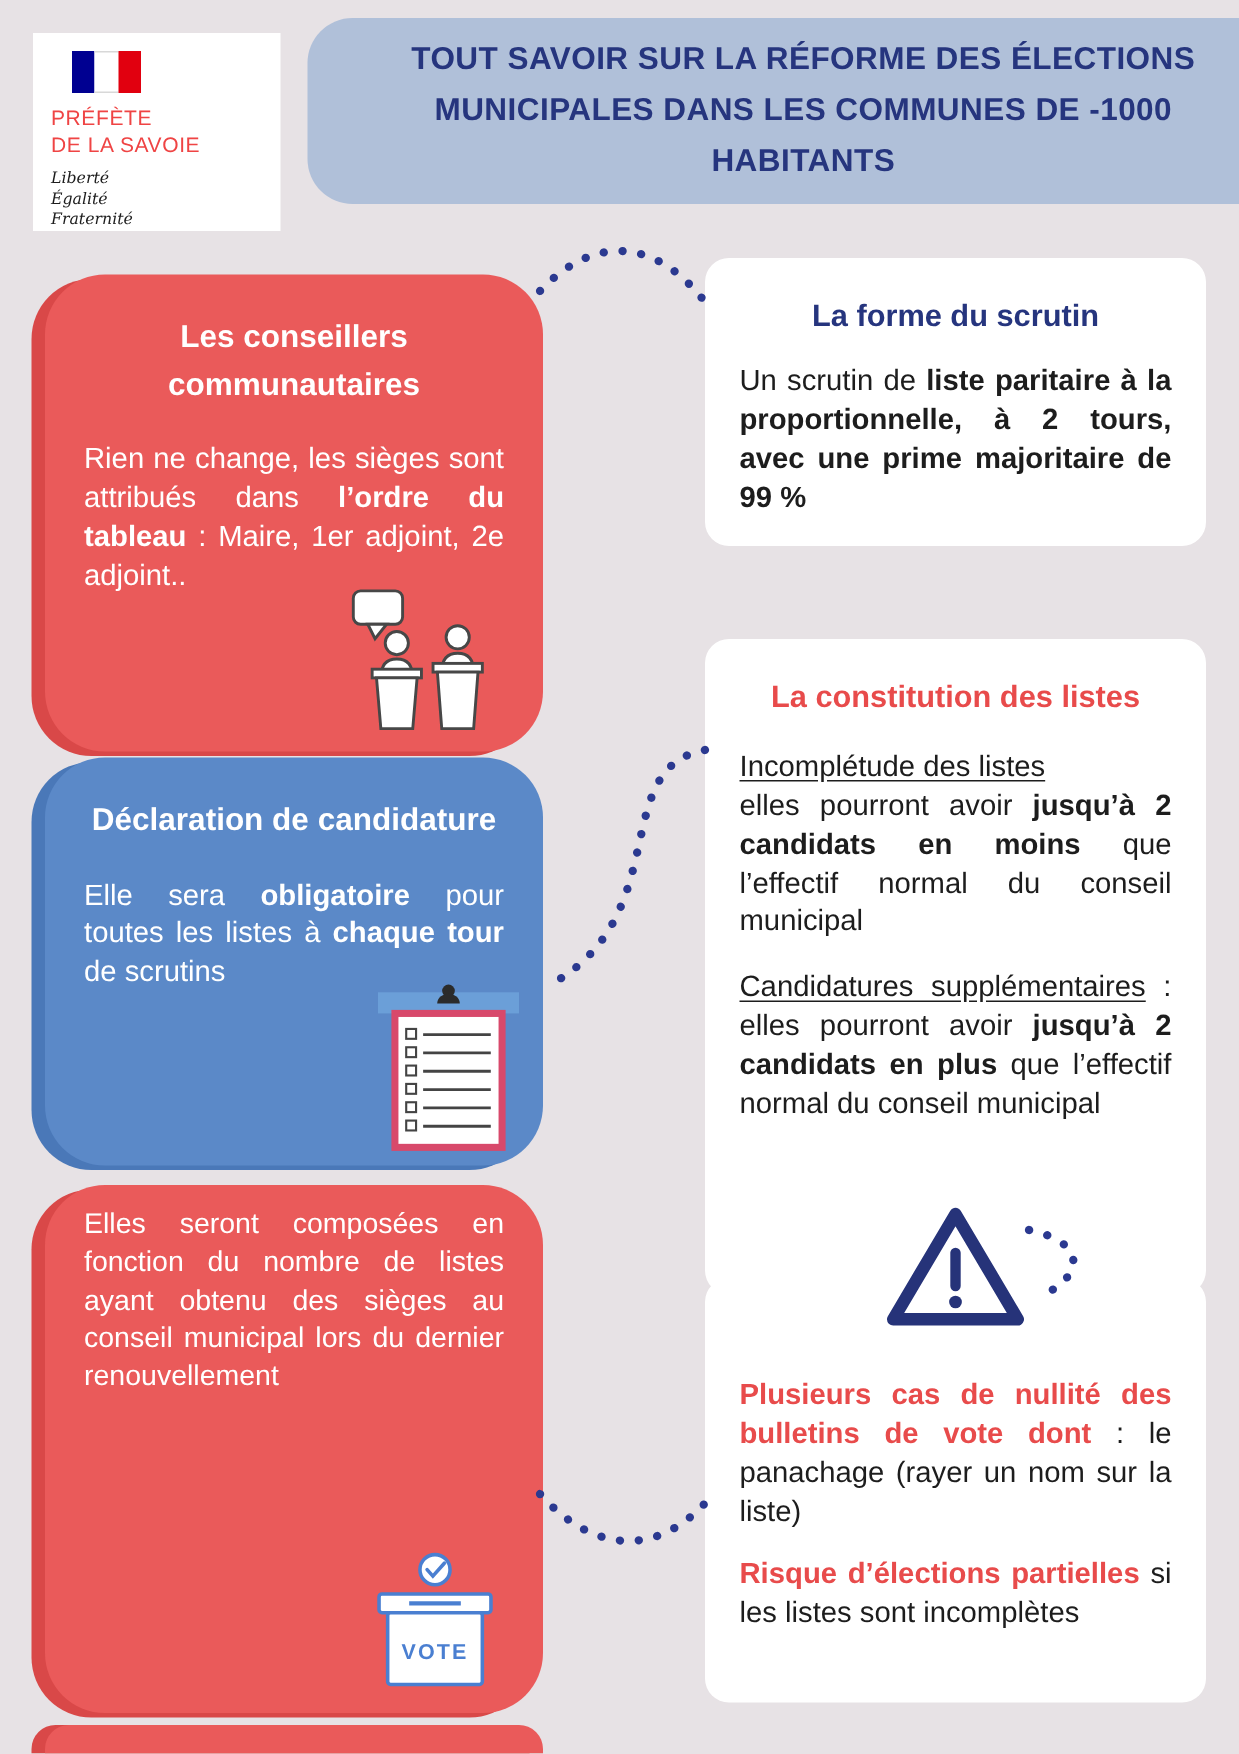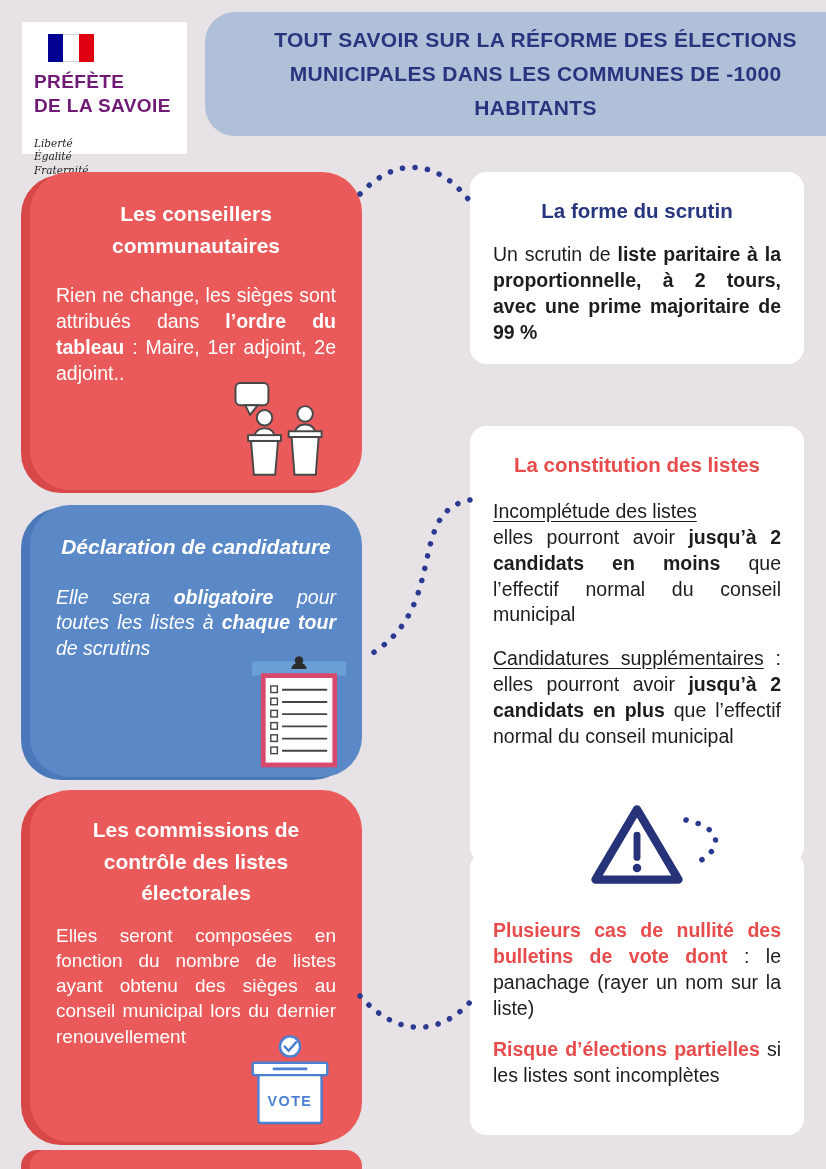--- a/index.html
+++ b/index.html
@@ -14,40 +14,40 @@
   
   .logo-box{
     position:absolute;left:22px;top:22px;width:165px;height:132px;
     background:#fff;padding:10px 12px;box-sizing:border-box;
   }
   .flag{display:flex;width:46px;height:28px;margin:2px 0 8px 14px;}
   .flag span{flex:1;display:block;}
   .f-blue{background:#000091;}
   .f-white{background:#fff;border-top:1px solid #d8d8d8;border-bottom:1px solid #d8d8d8;}
   .f-red{background:#e1000f;}
-  .logo-name span{display:block;font-weight:700;font-size:19px;letter-spacing:.4px;color:#701a75;line-height:1.25;}
-  .motto{margin-top:19px;}
+  .logo-name span{display:block;font-weight:400;font-size:14px;letter-spacing:.4px;color:#ef4444;line-height:1.25;}
+  .motto{margin-top:8px;}
   .motto span{display:block;font-family:"DejaVu Serif","Liberation Serif",serif;font-style:italic;font-size:10.5px;line-height:1.3;color:#1c1c1c;}
   
   .banner{
     position:absolute;left:205px;top:12px;width:661px;height:124px;
     background:var(--banner,#b0c0d9);border-radius:30px;
     display:flex;align-items:center;justify-content:center;
     box-sizing:border-box;padding:0 28px;
   }
   .banner h1{
     margin:0;font-size:21px;font-weight:800;color:var(--navy,#26357e);
     text-align:center;line-height:1.62;letter-spacing:.3px;
   }
   
   .card{position:absolute;left:30px;width:332px;border-radius:40px;color:#fff;box-sizing:border-box;}
   .card.red{background:var(--red,#ea5a5a);box-shadow:-9px 3px 0 var(--red-dark,#d94848);}
   .card.blue{background:var(--blue,#5b89c8);box-shadow:-9px 3px 0 var(--blue-dark,#4a78b8);}
-  .c-l1{top:172px;height:318px;}
-  .c-l2{top:505px;height:272px;font-style:italic;}
+  .c-l1{top:183px;height:318px;}
+  .c-l2{top:505px;height:272px;}
   .c-l3{top:790px;height:352px;}
   .card h2{margin:26px 22px 0;font-size:21px;font-weight:700;text-align:center;line-height:1.5;}
   .card .body{margin:22px 26px 0;font-size:19.5px;line-height:1.33;text-align:justify;}
   .c-l3 h2{margin-top:24px;}
   .c-l3 .body{margin-top:14px;font-size:19px;}
   .icon-podium{position:absolute;right:24px;bottom:12px;width:116px;height:auto;}
   .icon-clipboard{position:absolute;right:16px;bottom:8px;width:94px;height:auto;}
   .icon-ballot{position:absolute;right:28px;bottom:10px;width:88px;height:auto;}
   .bottom-strip{
     position:absolute;left:30px;top:1150px;width:332px;height:19px;
@@ -140,21 +140,20 @@
         <line x1="32" y1="51" x2="80" y2="51"></line>
         <line x1="32" y1="64" x2="80" y2="64"></line>
         <line x1="32" y1="77" x2="80" y2="77"></line>
         <line x1="32" y1="90" x2="80" y2="90"></line>
         <line x1="32" y1="103" x2="80" y2="103"></line>
       </g>
     </svg>
   </section>
 
   <section class="card red c-l3">
-    <h2>Les commissions de contrôle des listes électorales</h2>
     <p class="body"><span>Elles seront composées en fonction du nombre de listes ayant obtenu des sièges au conseil municipal lors du dernier renouvellement</span></p>
     <svg class="icon-ballot" viewBox="0 0 92 102">
       <circle cx="46" cy="13" r="10.5" fill="#ffffff" stroke="#4a7fd1" stroke-width="2.5"></circle>
       <path d="M40.5,13 l4,4.5 l8,-9" fill="none" stroke="#4a7fd1" stroke-width="2.5" stroke-linecap="round"></path>
       <rect x="7" y="30" width="78" height="13" rx="2" fill="#ffffff" stroke="#4a7fd1" stroke-width="2.5"></rect>
       <line x1="28" y1="36.5" x2="64" y2="36.5" stroke="#4a7fd1" stroke-width="3"></line>
       <rect x="13" y="43" width="66" height="50" rx="2" fill="#ffffff" stroke="#4a7fd1" stroke-width="2.5"></rect>
       <text x="46" y="75" text-anchor="middle" font-size="15" font-weight="bold" letter-spacing="1.5" fill="#4a7fd1">VOTE</text>
     </svg>
   </section>

